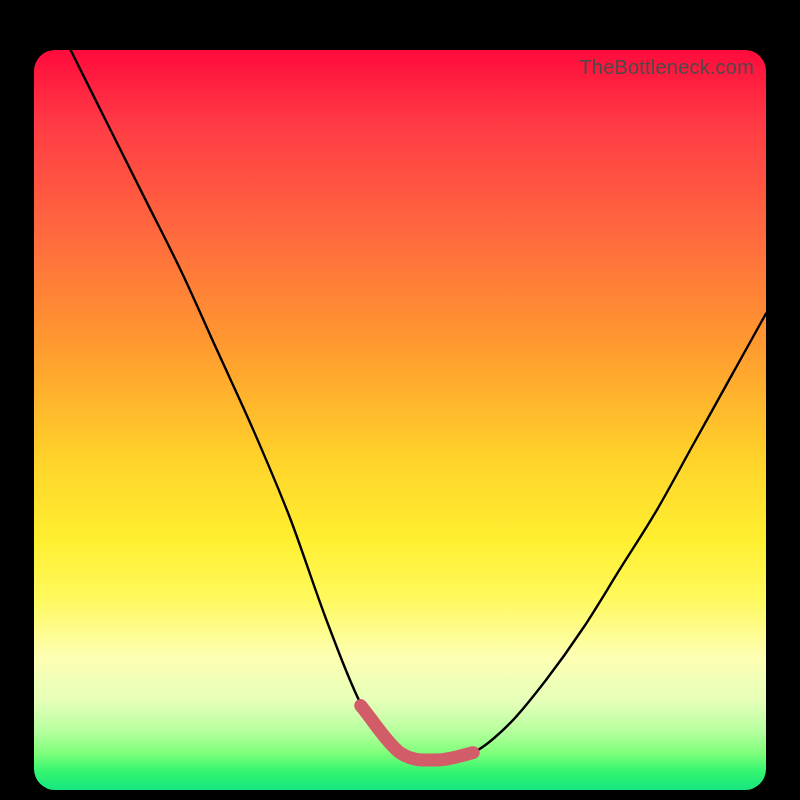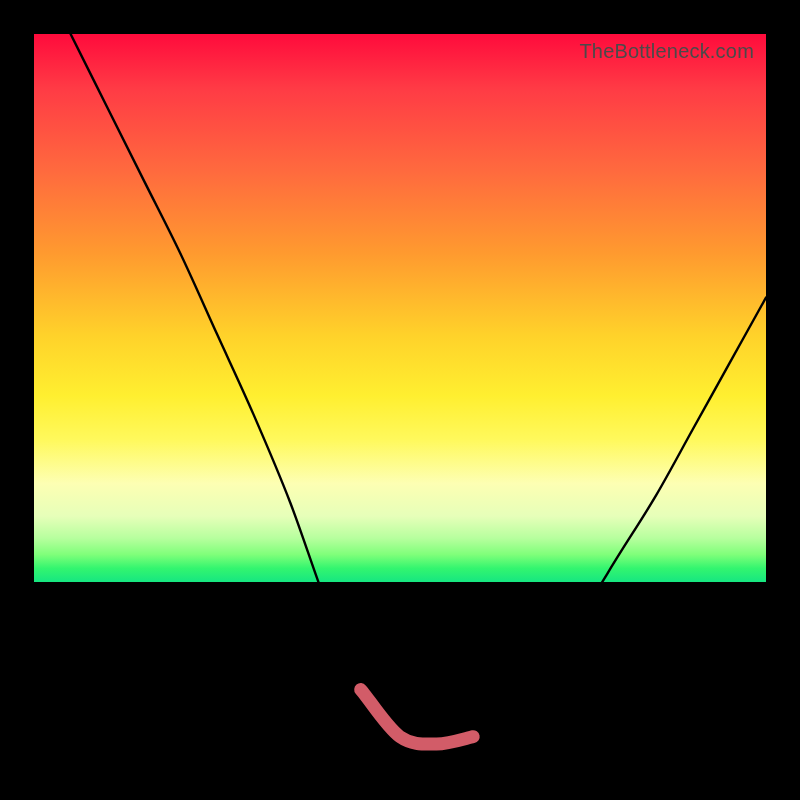--- a/index.html
+++ b/index.html
@@ -13,39 +13,40 @@
   }
   .frame {
     position: relative;
     width: 800px;
     height: 800px;
     background: #000;
   }
   .plot {
     position: absolute;
     left: 34px;
-    top: 34px;
+    top: 50px;
     width: 732px;
-    height: 548px;
+    height: 740px;
     background: linear-gradient(
       to bottom,
       #ff0b3c 0%,
       #ff3b45 10%,
       #ff6a3e 25%,
       #ff9a2f 40%,
       #ffd22a 55%,
       #ffef30 66%,
       #fff95c 74%,
       #fdffb3 82%,
       #e6ffb9 88%,
       #b7ff9e 92%,
       #7fff7a 95%,
       #33f56f 97.5%,
       #16e681 100%
     );
+    border-radius: 21px;
   }
   .watermark {
     position: absolute;
     top: 6px;
     right: 12px;
     color: #4a4a4a;
     font-size: 20px;
     letter-spacing: 0.2px;
     font-weight: 500;
     user-select: none;

